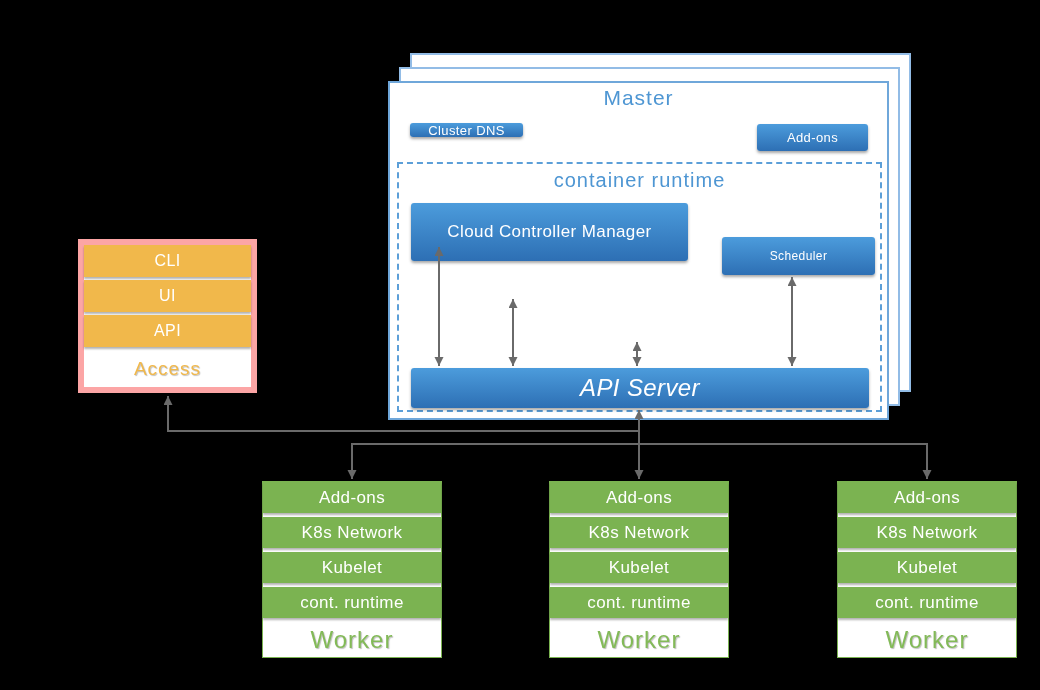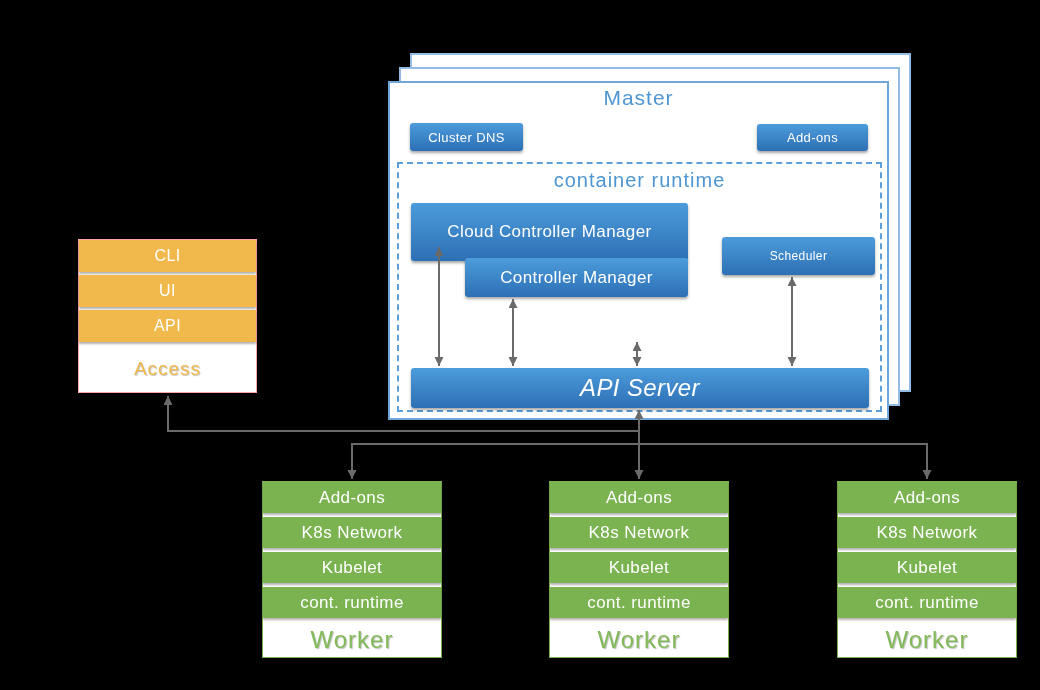--- a/index.html
+++ b/index.html
@@ -17,21 +17,21 @@
   .cr-title{position:absolute;left:397px;top:169px;width:485px;text-align:center;
     font-size:20px;color:#4e96d3;letter-spacing:1px;}
   
   .bluebox{position:absolute;display:flex;align-items:center;justify-content:center;
     background:linear-gradient(180deg,#4c9cdc 0%,#2d6fb4 100%);
     color:#ffffff;border-radius:3px;box-shadow:0 2px 3px rgba(0,0,0,.35);
     letter-spacing:.4px;box-sizing:border-box;}
   
   .stack{position:absolute;display:flex;flex-direction:column;background:#ffffff;
     box-sizing:border-box;}
-  .stack.orange{border:1px solid #fca5a5;}
+  .stack.orange{border:6px solid #fca5a5;}
   .stack.green{border:1px solid #7bb351;}
   .stack .row{display:flex;align-items:center;justify-content:center;color:#ffffff;
     box-shadow:0 2px 2px rgba(0,0,0,.3);letter-spacing:.4px;flex:none;}
   .stack.orange .row{background:#f1b84b;height:32px;margin-bottom:3px;font-size:16px;}
   .stack.green .row{background:#7bb351;height:31px;margin-bottom:4px;font-size:17px;}
   .stack .base{flex:1;display:flex;align-items:center;justify-content:center;
     letter-spacing:1px;text-shadow:1px 1px 1px rgba(0,0,0,.25);}
   .stack.orange .base{color:#f1b84b;font-size:19px;}
   .stack.green .base{color:#83ba58;font-size:24px;}
   svg.wires{position:absolute;left:0;top:0;pointer-events:none;}
@@ -40,28 +40,27 @@
 <body>
 
 <div class="canvas">
 
   <div class="layer" style="left:410px;top:53px;"></div>
   <div class="layer" style="left:399px;top:67px;"></div>
   <div class="layer front" style="left:388px;top:81px;"></div>
 
   <div class="master-title">Master</div>
 
-  <div class="bluebox" style="left:410px;top:123px;width:113px;height:28px;font-size:13px;">Cluster DNS</div>
+  <div class="bluebox" style="left:410px;top:123px;width:113px;height:14px;font-size:13px;">Cluster DNS</div>
   <div class="bluebox" style="left:757px;top:124px;width:111px;height:27px;font-size:13px;">Add-ons</div>
 
   <div class="dashed-box"></div>
   <div class="cr-title">container runtime</div>
 
   <div class="bluebox" style="left:411px;top:203px;width:277px;height:58px;font-size:17px;">Cloud Controller Manager</div>
-  <div class="bluebox" style="left:465px;top:258px;width:223px;height:39px;font-size:17px;">Controller Manager</div>
   <div class="bluebox" style="left:722px;top:237px;width:153px;height:38px;font-size:12px;">Scheduler</div>
   <div class="bluebox" style="left:411px;top:368px;width:458px;height:40px;font-size:24px;font-style:italic;">API Server</div>
 
   <div class="stack orange" style="left:78px;top:239px;width:179px;height:154px;">
     <div class="row">CLI</div>
     <div class="row">UI</div>
     <div class="row">API</div>
     <div class="base">Access</div>
   </div>
 

